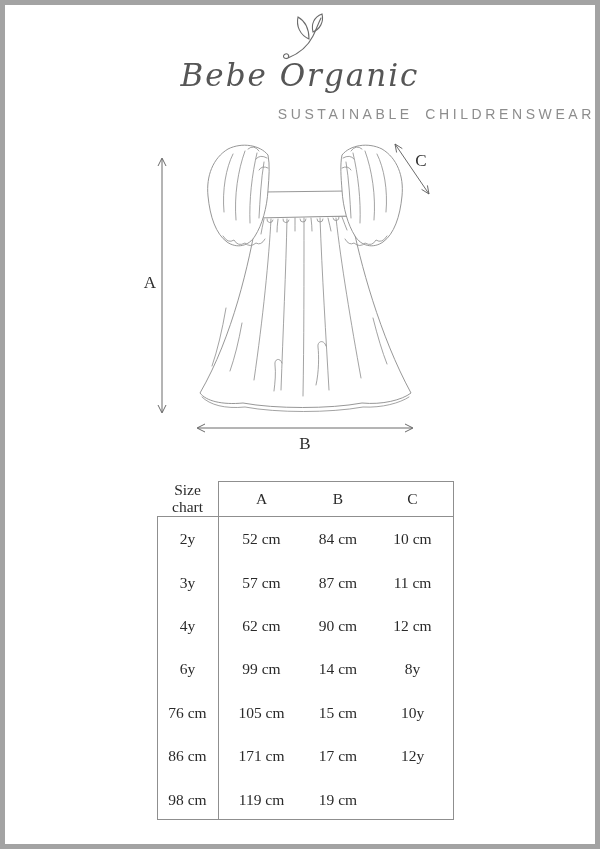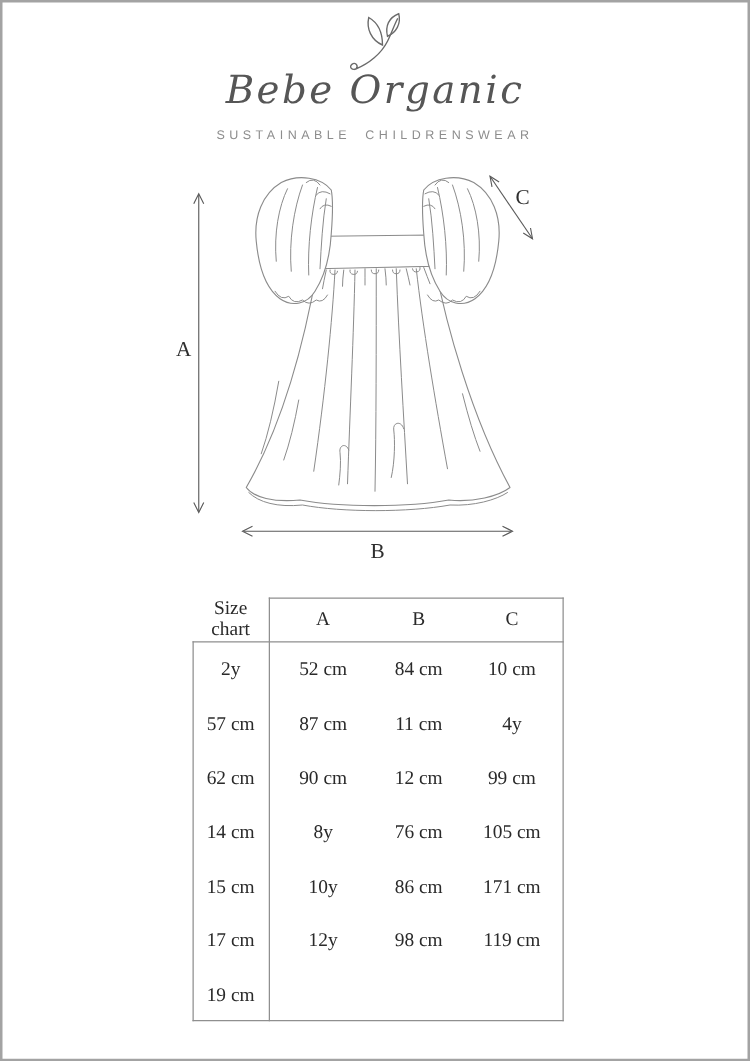--- a/index.html
+++ b/index.html
@@ -2,21 +2,21 @@
 <html><head>
 <meta charset="utf-8">
 <style>
   html, body { margin: 0; padding: 0; background: #e8e8e8; }
   .page {
     position: relative;
     width: 600px;
     height: 849px;
     margin: 0 auto;
     background: #ffffff;
-    border: 2px solid #a3a3a3;
+    border: 5px solid #a3a3a3;
     box-sizing: border-box;
     overflow: hidden;
     font-family: "Liberation Serif", serif;
     color: #2a2a2a;
   }
 
   
   .logo-icon {
     position: absolute;
     left: 276px;
@@ -33,23 +33,23 @@
     font-style: italic;
     font-weight: 400;
     font-size: 31px;
     letter-spacing: 2px;
     color: #565656;
   }
   .brand-tagline {
     position: absolute;
     left: 0; right: 0;
     top: 101px;
-    text-align: center;
+    text-align: right;
     font-family: "Liberation Sans", sans-serif;
-    font-size: 10px;
+    font-size: 14px;
     letter-spacing: 3.6px;
     word-spacing: 5px;
     color: #8d8d8d;
   }
 
   
   .diagram {
     position: absolute;
     left: 125px;
     top: 133px;
@@ -199,29 +199,31 @@
       <div class="cell header-size">Size chart</div>
       <div class="cell">A</div>
       <div class="cell">B</div>
       <div class="cell">C</div>
 
       <div class="cell body">2y</div>
       <div class="cell body">52 cm</div>
       <div class="cell body">84 cm</div>
       <div class="cell body">10 cm</div>
 
+      <div class="cell body">3y</div>
       <div class="cell body">57 cm</div>
       <div class="cell body">87 cm</div>
       <div class="cell body">11 cm</div>
 
       <div class="cell body">4y</div>
       <div class="cell body">62 cm</div>
       <div class="cell body">90 cm</div>
       <div class="cell body">12 cm</div>
 
+      <div class="cell body">6y</div>
       <div class="cell body">99 cm</div>
       <div class="cell body">14 cm</div>
 
       <div class="cell body">8y</div>
       <div class="cell body">76 cm</div>
       <div class="cell body">105 cm</div>
       <div class="cell body">15 cm</div>
 
       <div class="cell body">10y</div>
       <div class="cell body">86 cm</div>

